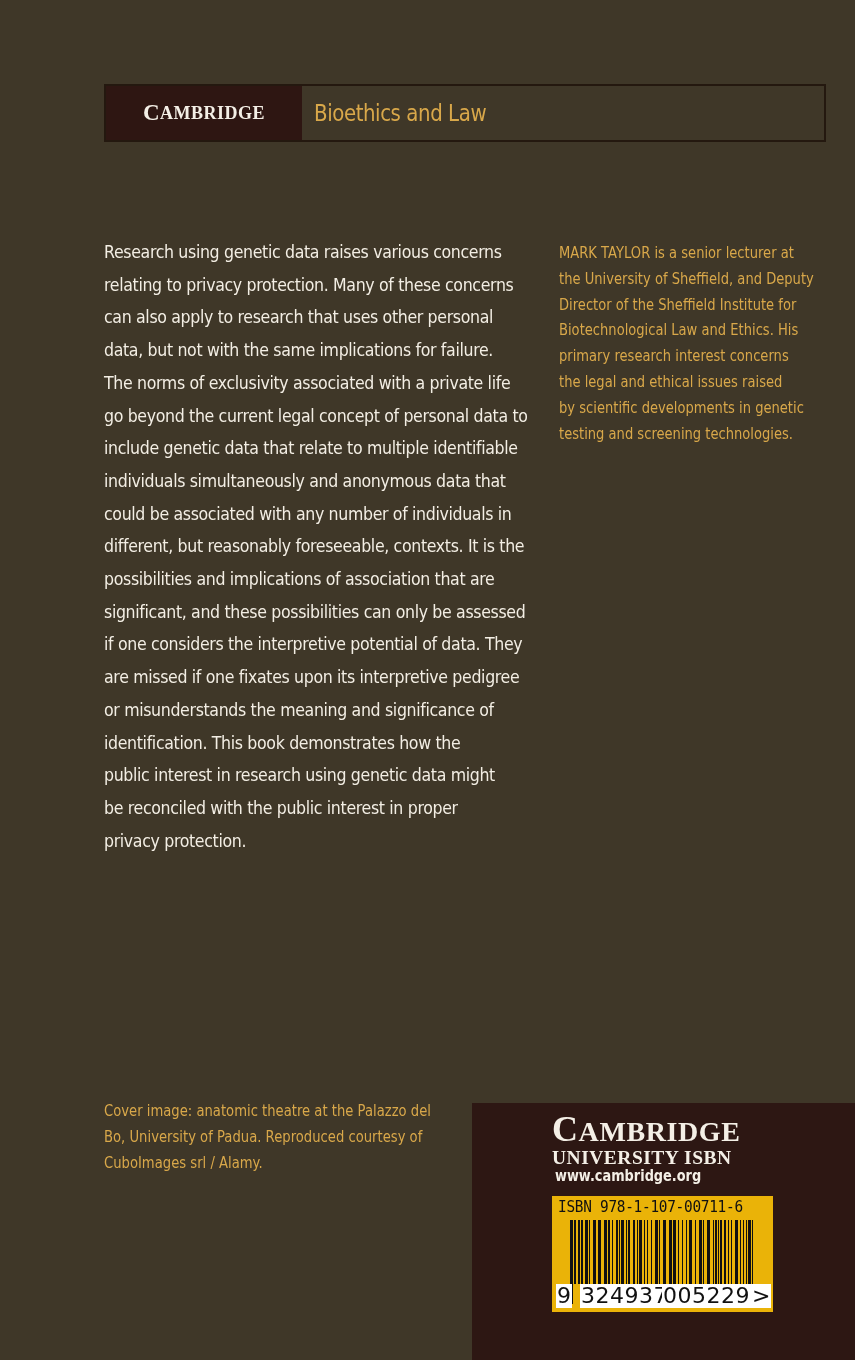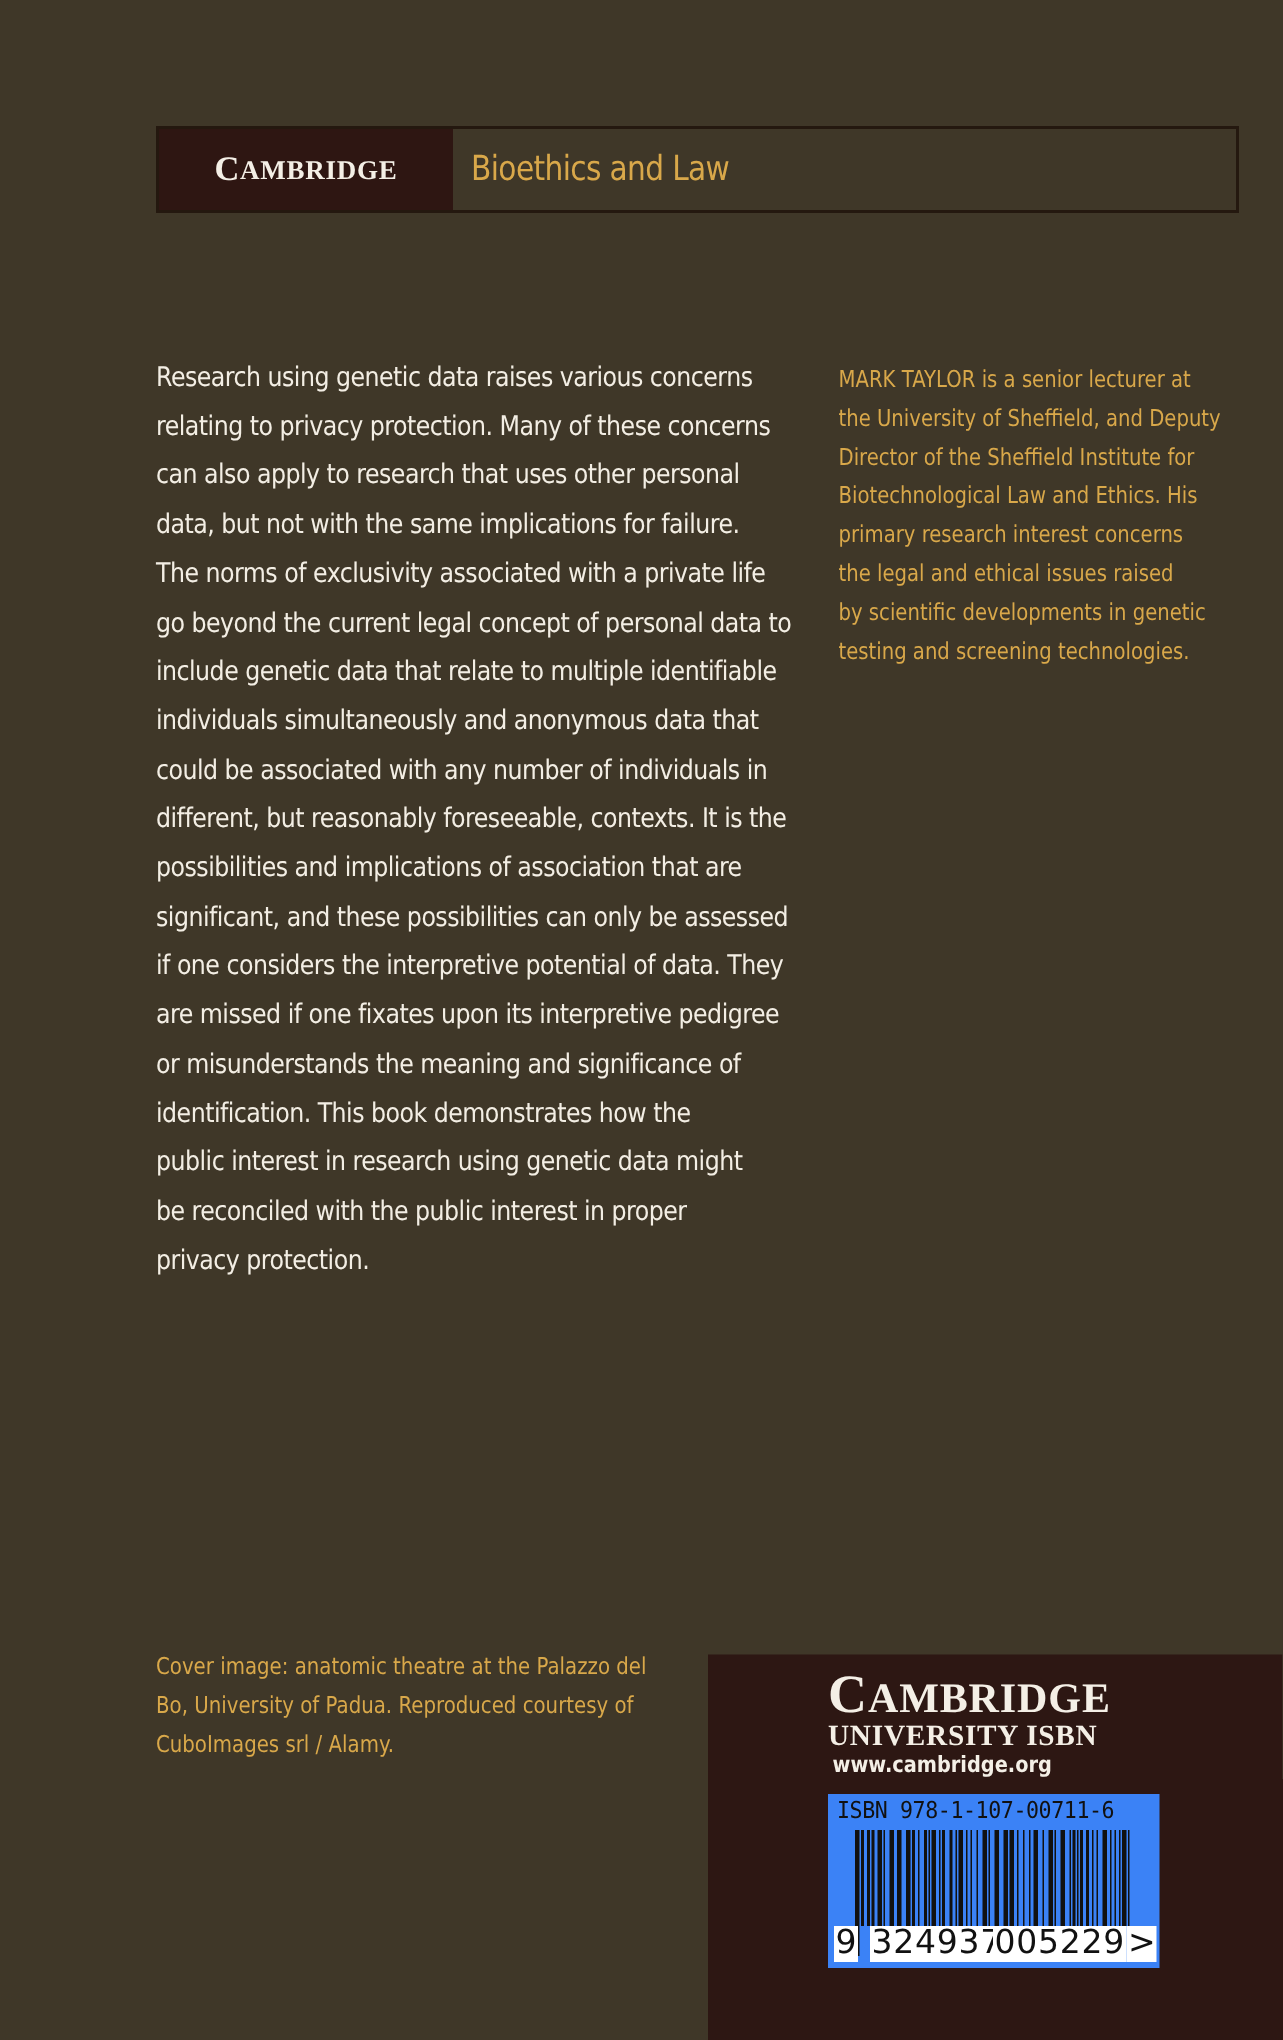--- a/index.html
+++ b/index.html
@@ -97,21 +97,21 @@
       color: #f4efe6;
       font-family: "DejaVu Sans", sans-serif;
       font-weight: bold;
       font-size: 15px;
       transform: scaleX(0.86);
       transform-origin: left top;
     }
     .barcode-box {
       position: absolute; left: 80px; top: 93px;
       width: 221px; height: 116px;
-      background: #3b82f6;
+      background: #eab308;
     }
     .isbn-text {
       position: absolute; left: 6px; top: 2px;
       color: #111;
       font-family: "DejaVu Sans Mono", monospace;
       font-size: 15.5px;
       letter-spacing: -0.3px;
       white-space: nowrap;
       transform: scaleX(0.93);
       transform-origin: left top;

